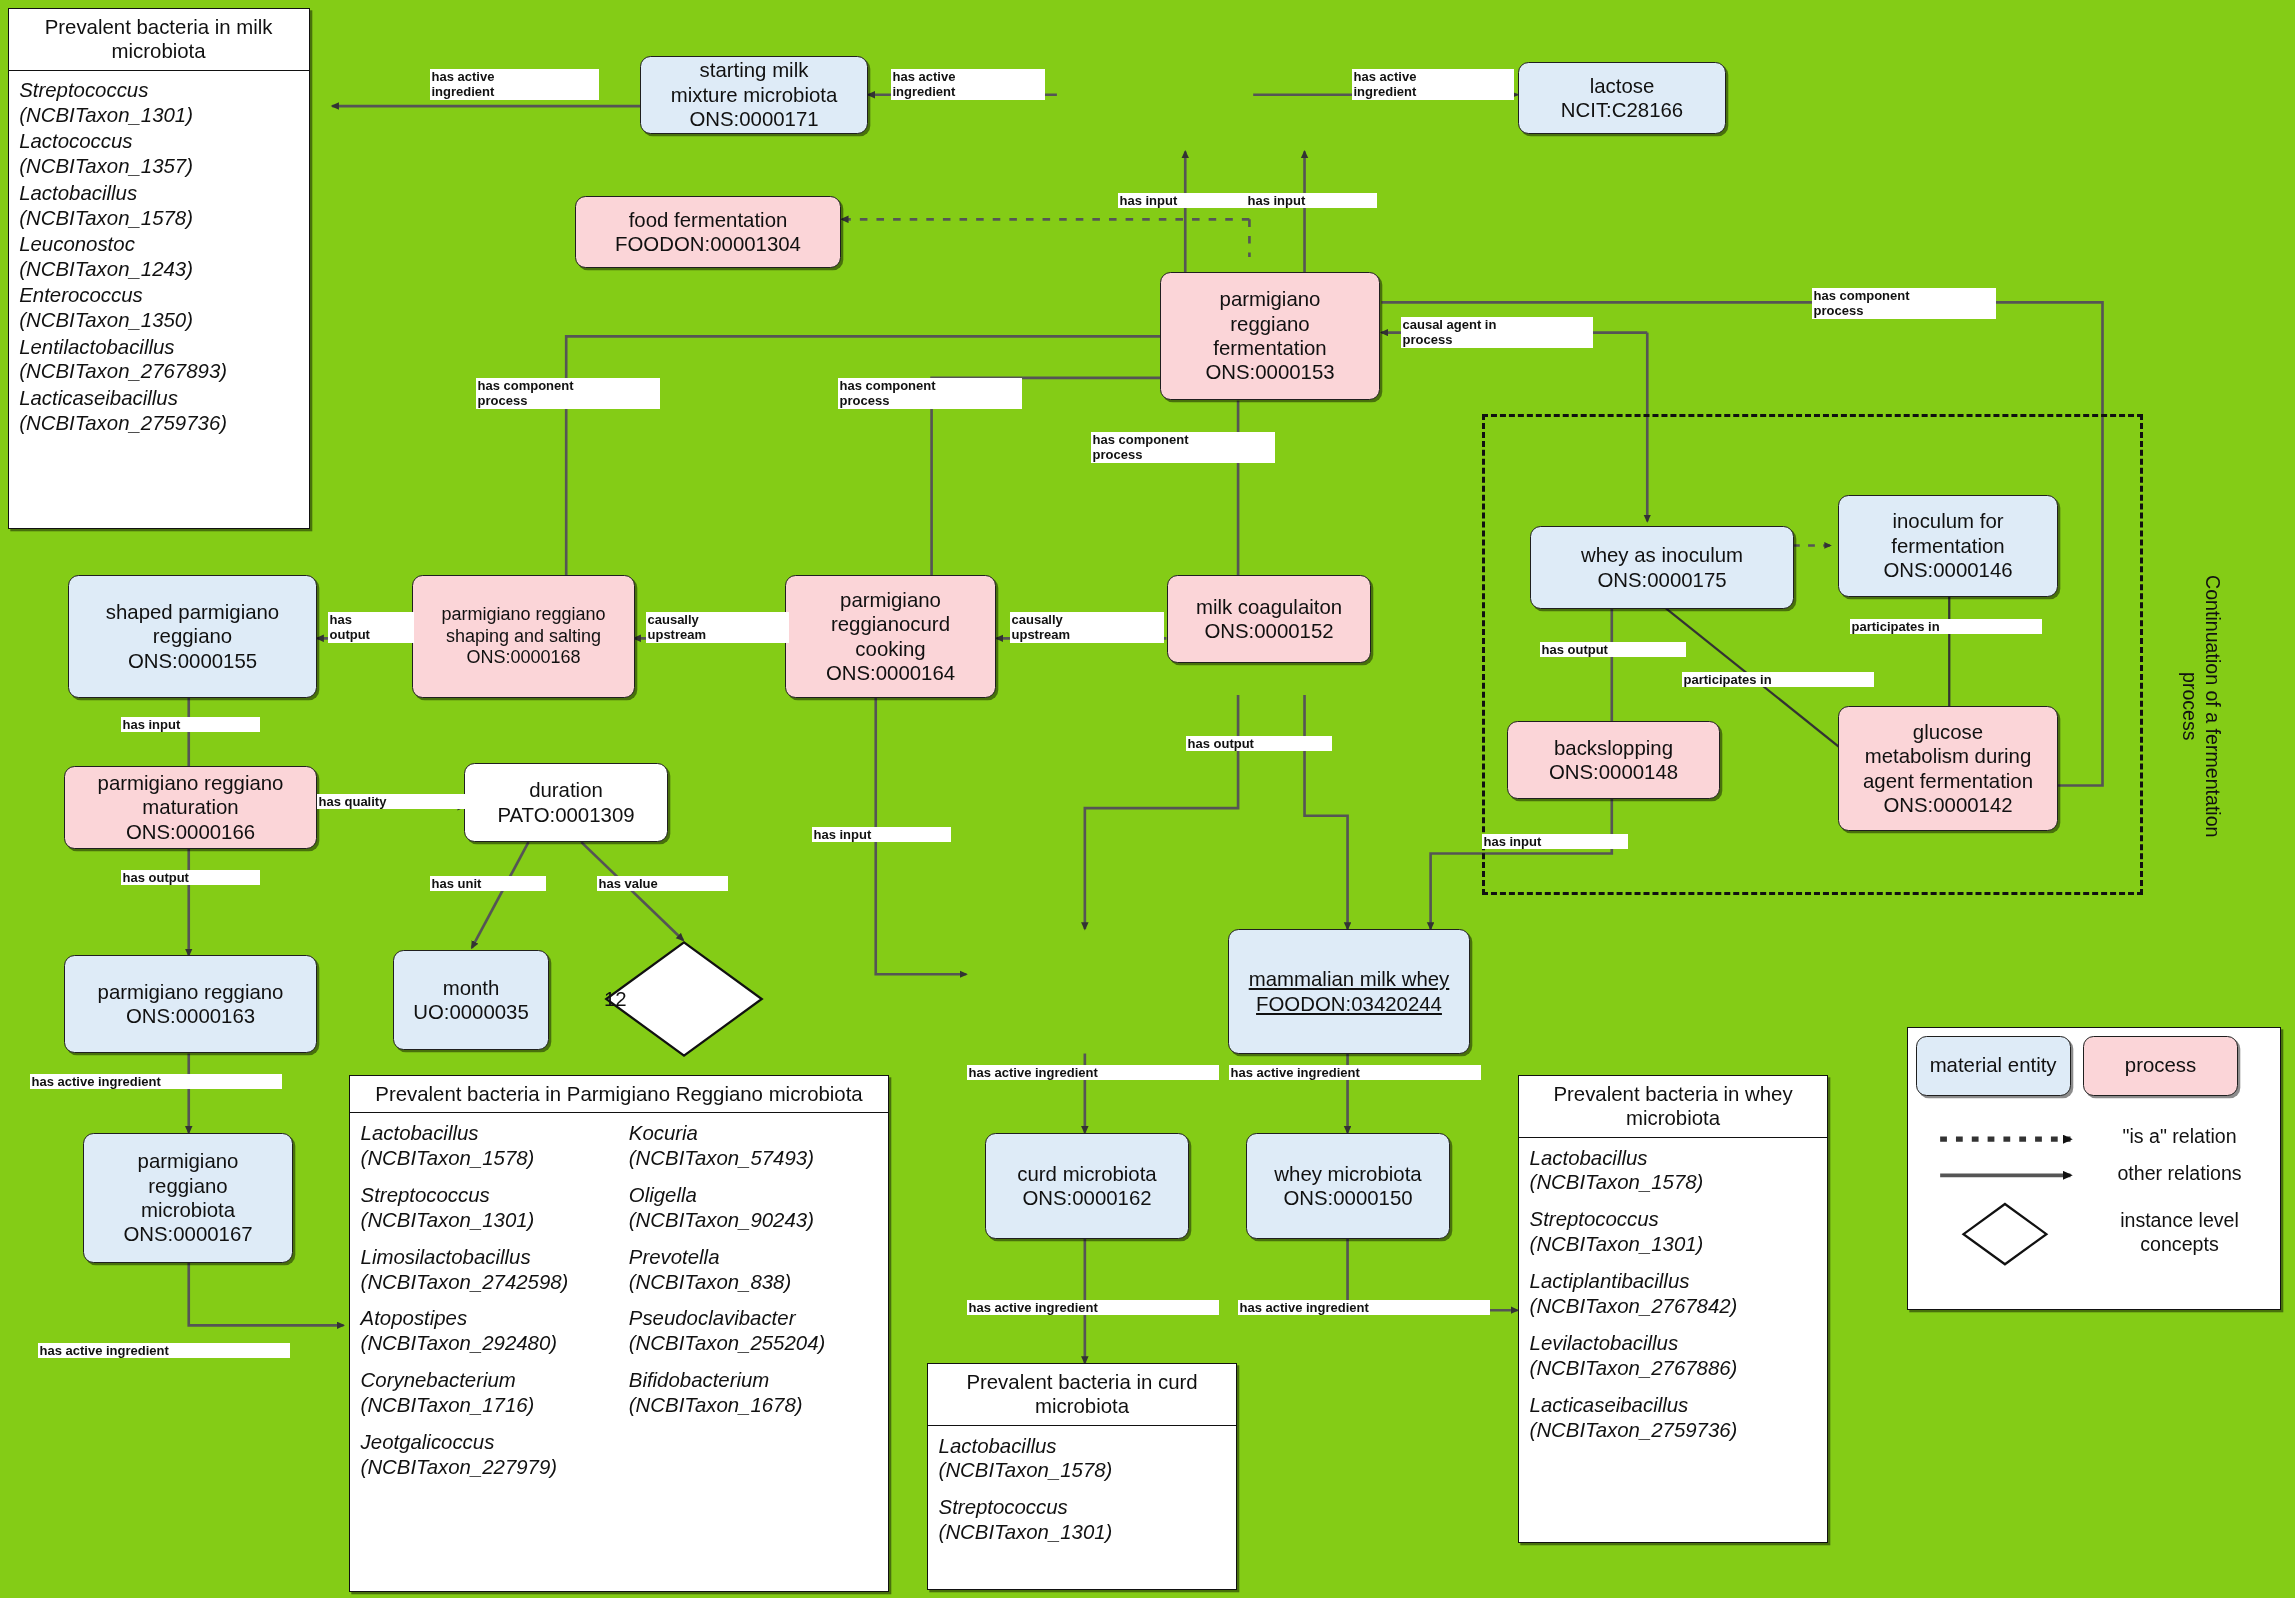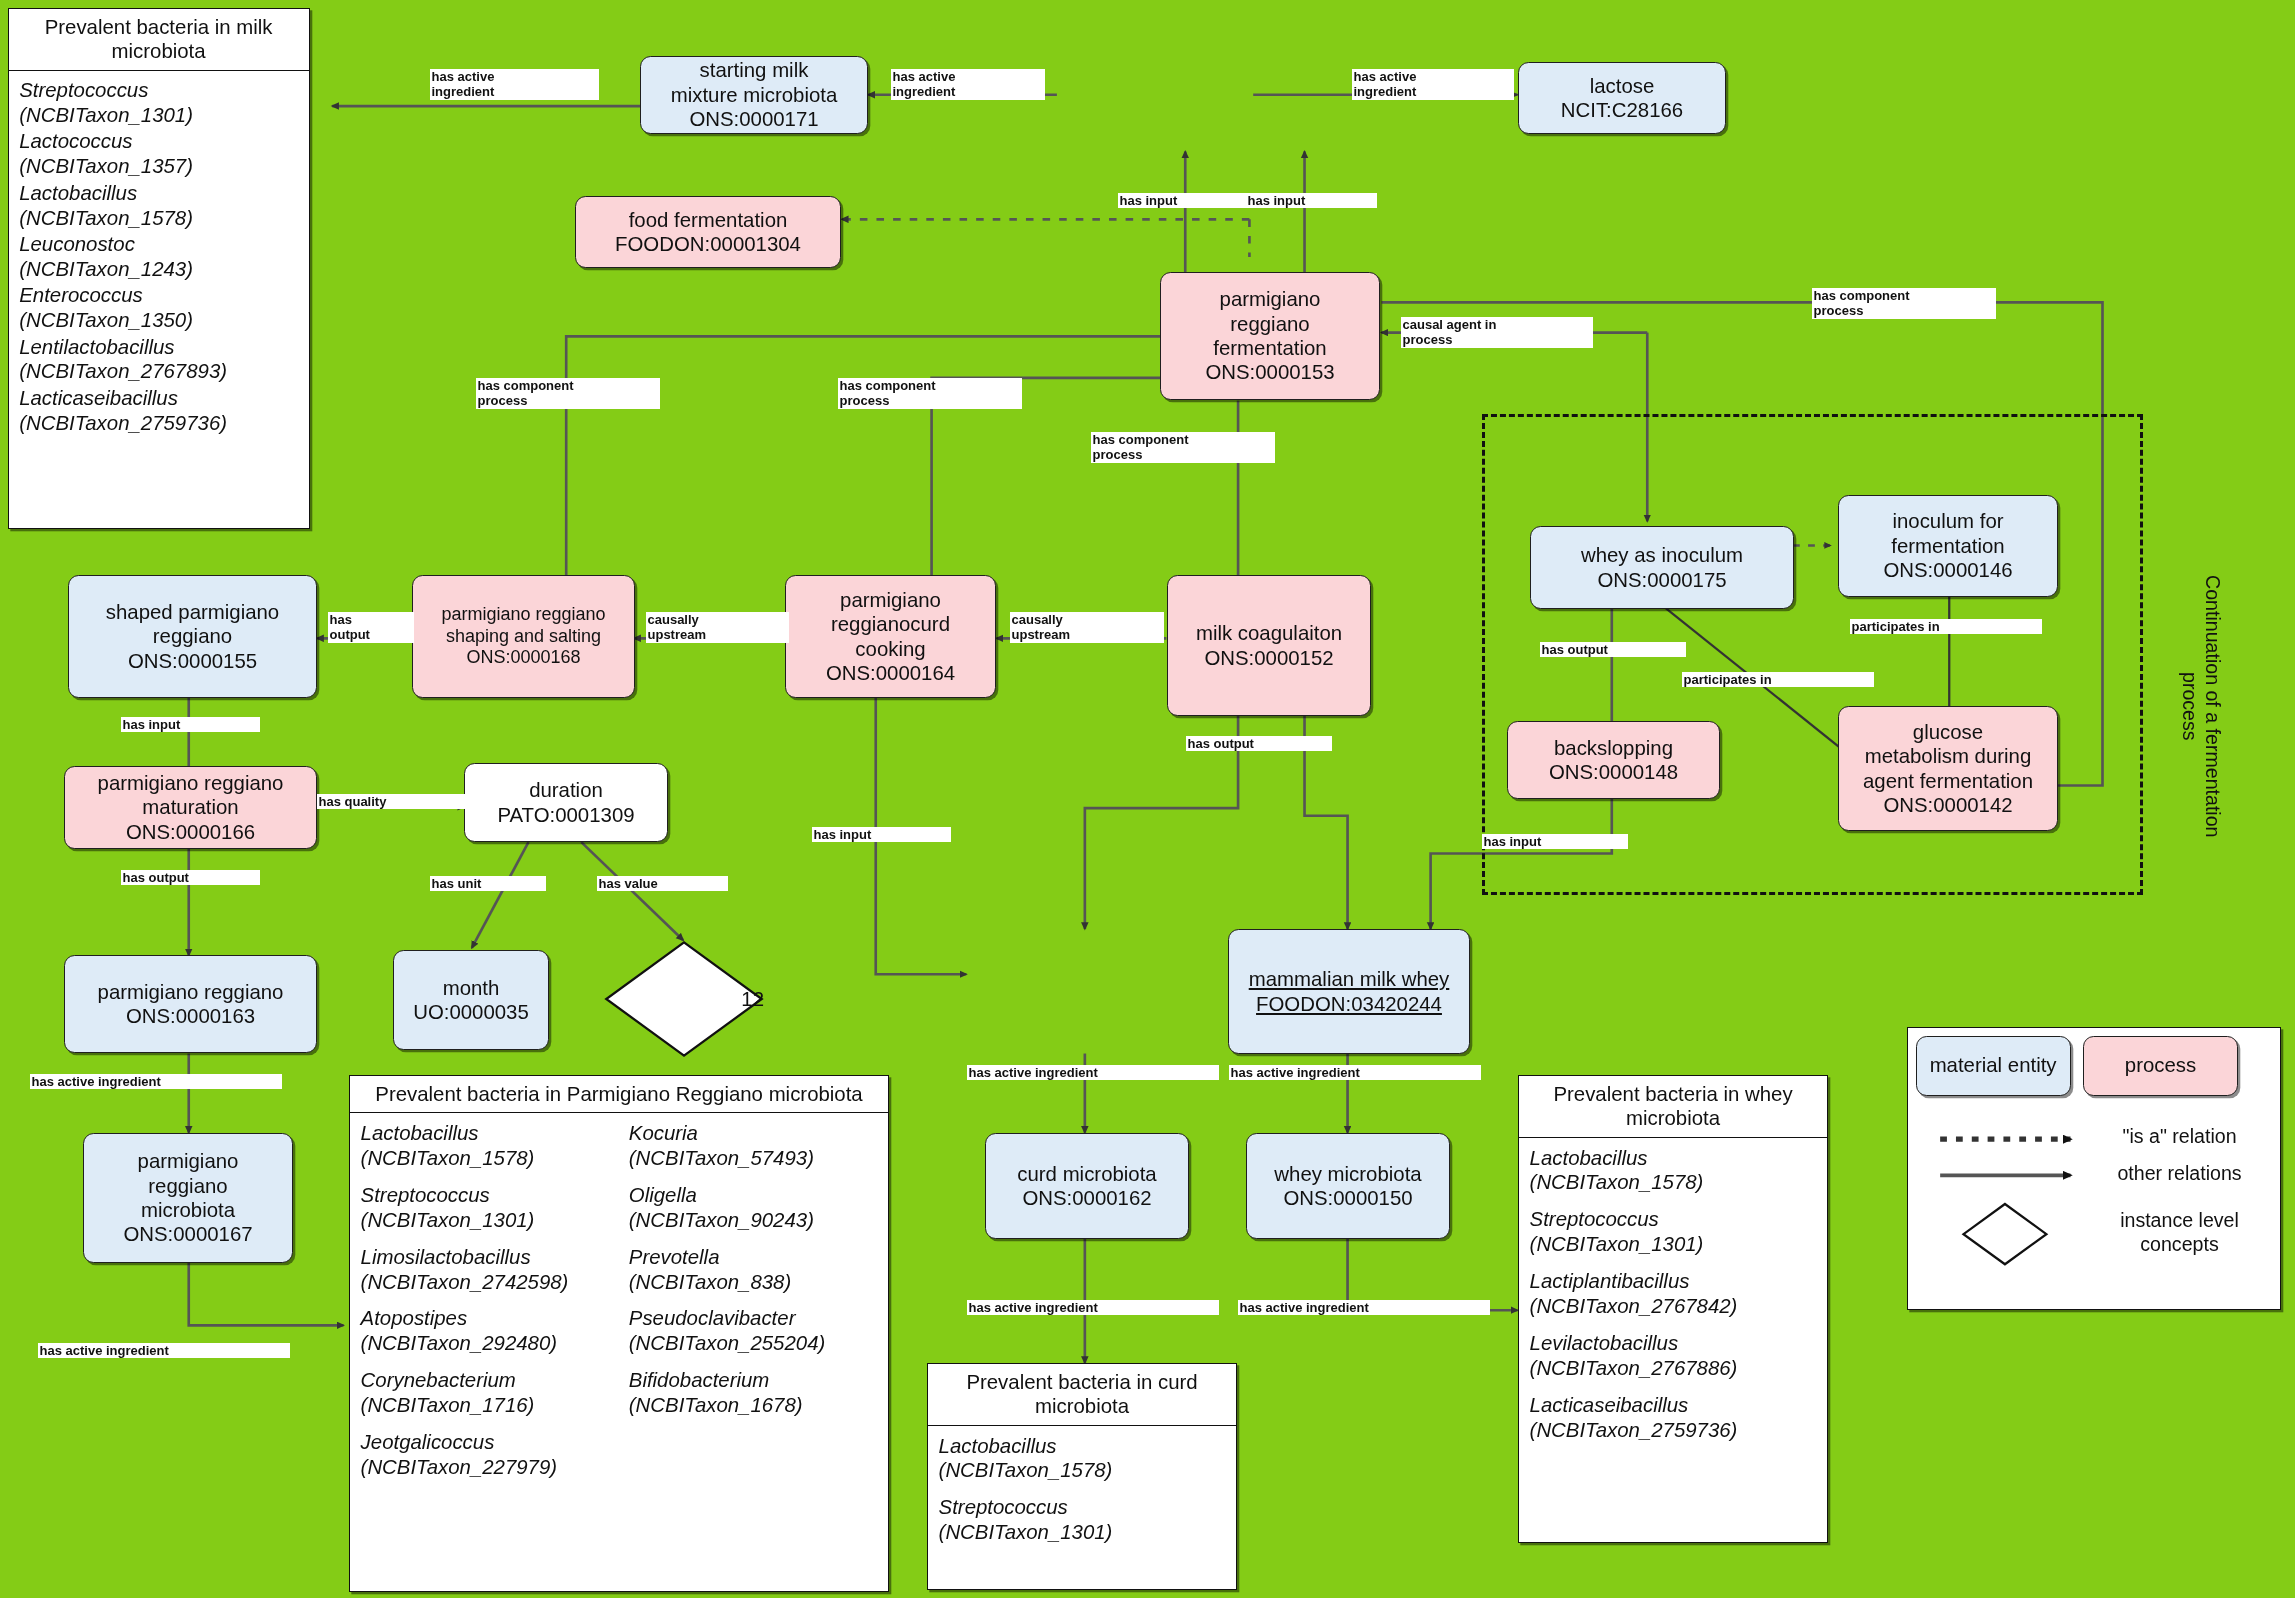--- a/index.html
+++ b/index.html
@@ -22,21 +22,21 @@
   .tbl.spaced .body .sp{margin-bottom:12px;}
   .lbl{position:absolute;font-size:13px;color:#111;line-height:1.18;text-align:left;
        background:#fff;padding:0 1.5px;white-space:pre-line;font-weight:bold;}
   .vlbl{position:absolute;font-size:19.6px;color:#111;line-height:1.18;text-align:center;
         writing-mode:vertical-rl;white-space:pre-line;}
   .dbox{position:absolute;border:3px dashed #111;box-sizing:border-box;}
   .legend{position:absolute;border:1.5px solid #111;background:#fff;box-sizing:border-box;
           box-shadow:2.3px 2.3px 0 rgba(0,0,0,0.45);}
   .lgtext{position:absolute;font-size:19.6px;color:#111;line-height:1.2;text-align:center;white-space:pre-line;}
   svg.edges{position:absolute;left:0;top:0;width:2295px;height:1599px;pointer-events:none;}
-  .diamond{position:absolute;display:flex;align-items:center;justify-content:flex-end;font-size:20.4px;color:#111;}
+  .diamond{position:absolute;display:flex;align-items:center;justify-content:flex-start;font-size:20.4px;color:#111;}
   .diamond svg{position:absolute;left:0;top:0;}
   .diamond span{position:relative;z-index:2;}
 </style>
 </head>
 <body>
 
 <div id="stage">
 
   <svg class="edges" viewBox="0 0 3040 2117">
     <defs>
@@ -260,21 +260,21 @@
 ONS:0000168</span>
   </div>
 
   <div class="node process" style="left:785px;top:575px;width:211px;height:123px;">
     <span class="nodetext">parmigiano
 reggianocurd
 cooking
 ONS:0000164</span>
   </div>
 
-  <div class="node process" style="left:1167px;top:575px;width:204px;height:141px;">
+  <div class="node process" style="left:1167px;top:575px;width:204px;height:88px;">
     <span class="nodetext">milk coagulaiton
 ONS:0000152</span>
   </div>
 
   <div class="node process" style="left:64px;top:766px;width:253px;height:83px;">
     <span class="nodetext">parmigiano reggiano
 maturation
 ONS:0000166</span>
   </div>
 

